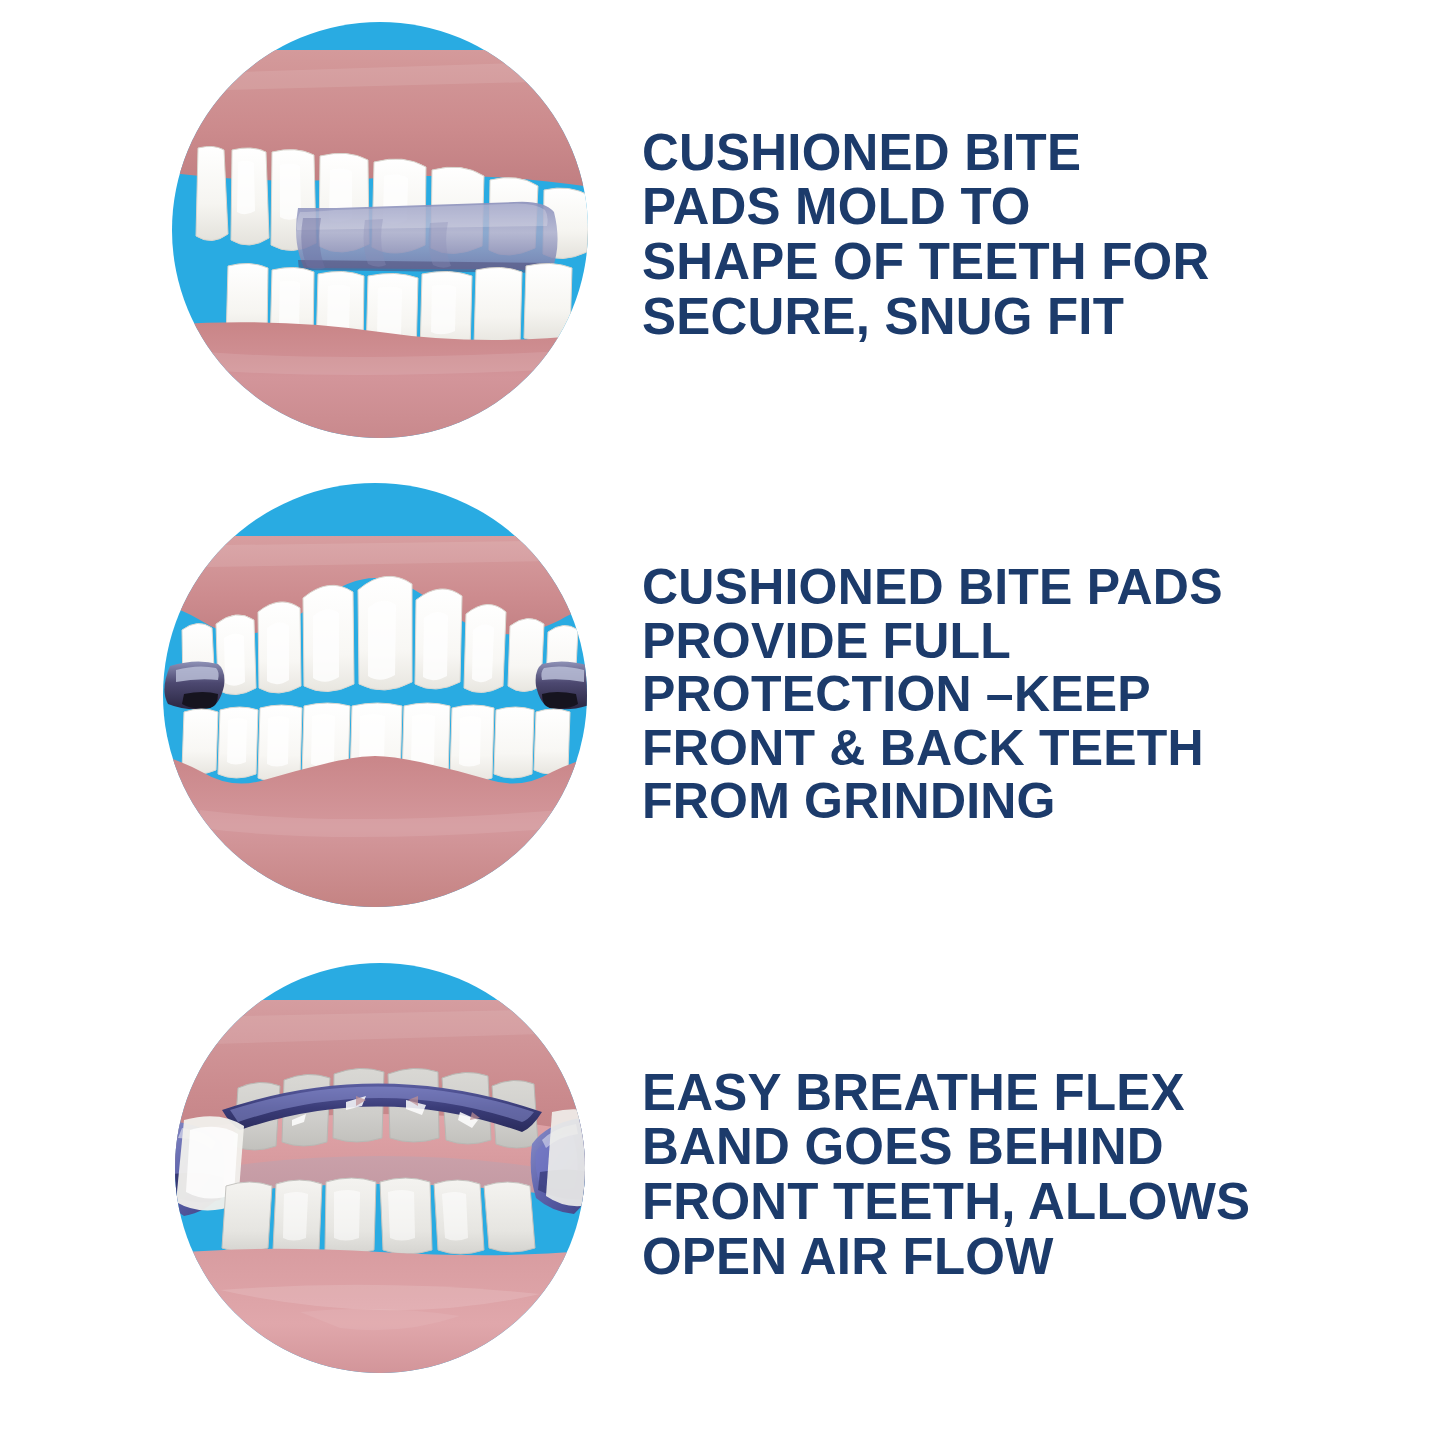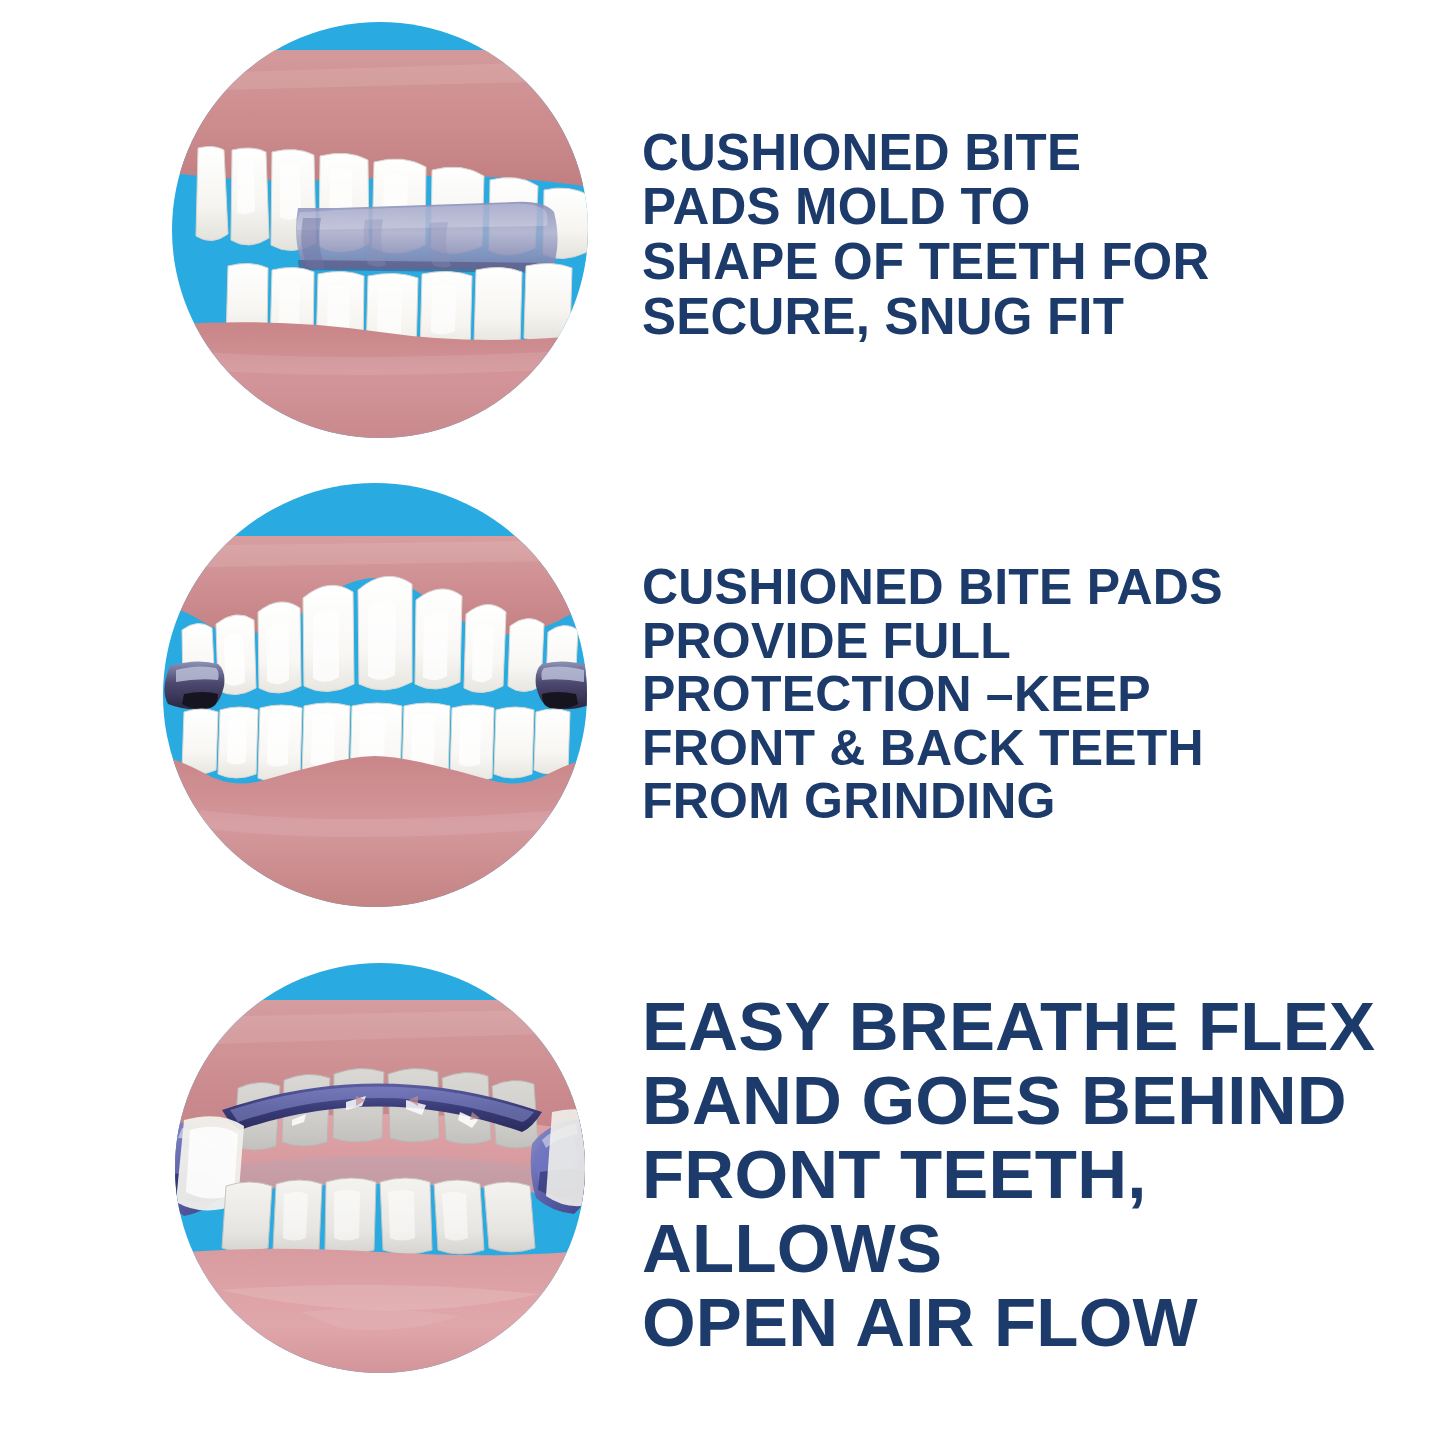--- a/index.html
+++ b/index.html
@@ -52,21 +52,21 @@
     font-family: "Liberation Sans", sans-serif;
     font-weight: bold;
     font-size: 51px;
     line-height: 1.07;
     letter-spacing: 0.2px;
     text-transform: uppercase;
     white-space: pre-line;
   }
   #text-1 { font-size: 51px; }
   #text-2 { font-size: 50px; }
-  #text-3 { font-size: 69px; }
+  #text-3 { font-size: 51px; }
 </style>
 </head>
 <body>
 
 <div class="infographic">
 
   <div class="feature-row" id="row-1">
 
     <div class="illustration">
       <svg viewBox="0 0 440 430" xmlns="http://www.w3.org/2000/svg">

